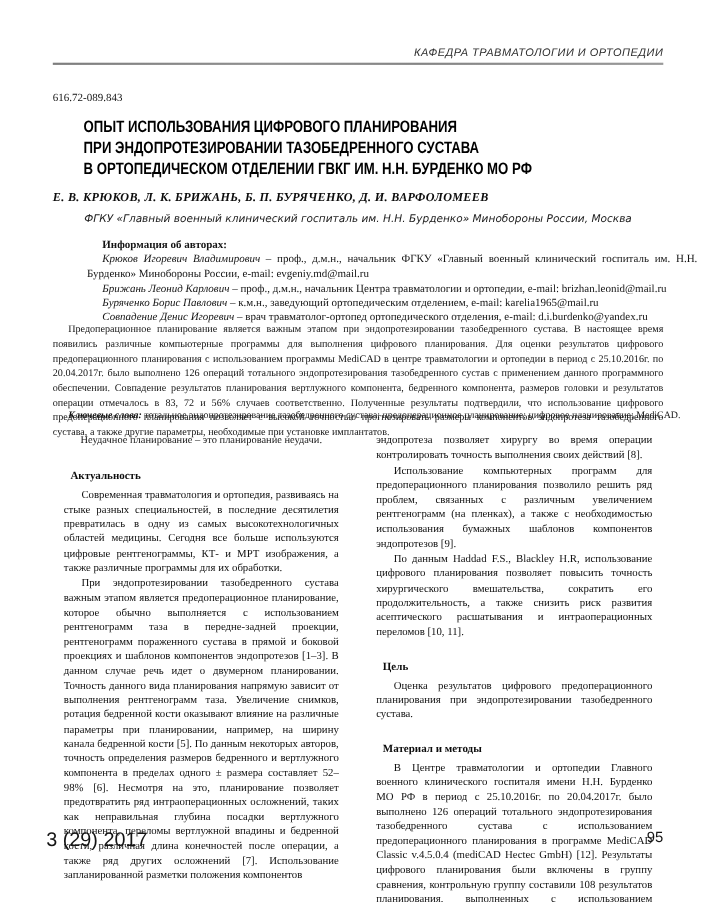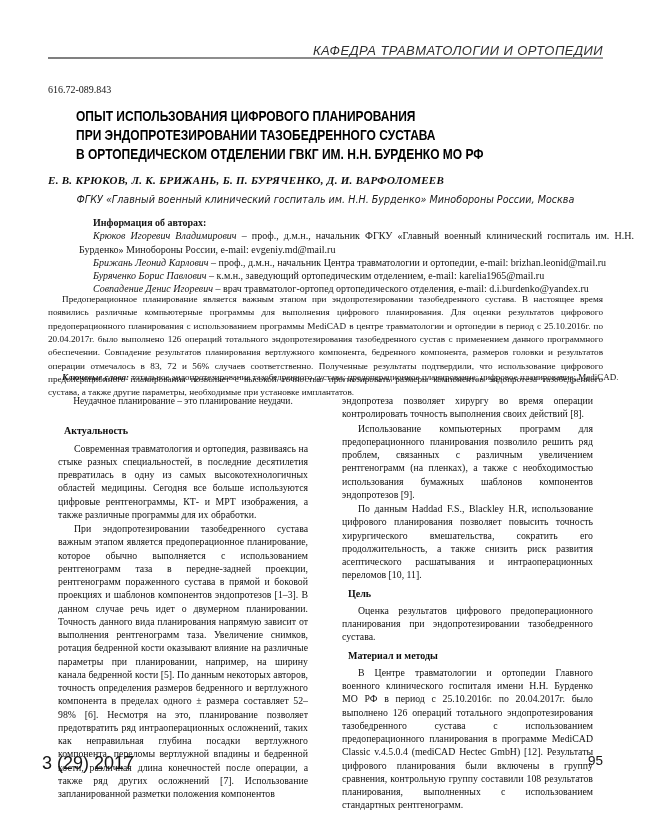--- a/index.html
+++ b/index.html
@@ -6,21 +6,21 @@
   body{
     width:650px;height:820px;background:#ffffff;position:relative;
     font-family:"Liberation Serif", serif;color:#111;
     -webkit-font-smoothing:antialiased;
   }
   .page{position:absolute;inset:0;background:#fff;overflow:hidden;}
 
   .running-head{
     position:absolute;top:43px;right:47px;
     font-family:"Liberation Sans", sans-serif;font-style:italic;
-    font-size:13px;letter-spacing:.45px;color:#2e2e2e;
+    font-size:10px;letter-spacing:.45px;color:#2e2e2e;
   }
   .head-rule{
     position:absolute;left:48px;right:47px;top:57px;height:2.4px;
     background:linear-gradient(90deg,#7e7e7e 0%,#909090 35%,#858585 60%,#9a9a9a 100%);
   }
   .udc{position:absolute;left:48px;top:84px;font-size:10px;color:#131313;}
 
   .title{
     position:absolute;left:76px;top:106px;width:660px;
     font-family:"Liberation Sans", sans-serif;font-weight:700;
@@ -58,21 +58,21 @@
 
   .col{
     position:absolute;top:394px;width:270px;
     font-size:9.8px;line-height:13.25px;text-align:justify;color:#101010;
   }
   .col-left{left:48px;}
   .col-right{left:332px;width:271px;}
   .col p{margin:0 10px 1px;text-indent:16px;}
   .col p.noindent{text-indent:0;}
   .col h2{
-    font-size:10px;font-weight:700;margin:5px 0 4px;text-indent:16px;color:#0c0c0c;
+    font-size:10px;font-weight:700;margin:18px 0 4px;text-indent:16px;color:#0c0c0c;
   }
   .epigraph{
     text-align:center;font-size:9.5px;
     margin:1px 0 16px;color:#141414;
   }
 
   .footer-issue{
     position:absolute;left:42px;top:753px;
     font-family:"Liberation Sans", sans-serif;font-size:18px;color:#141414;
   }

